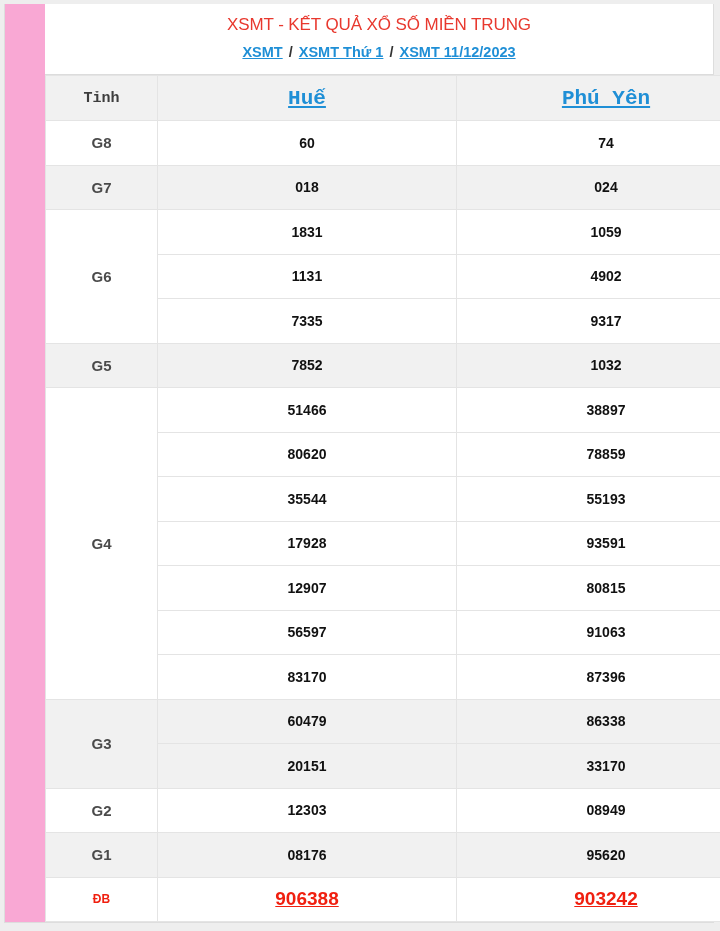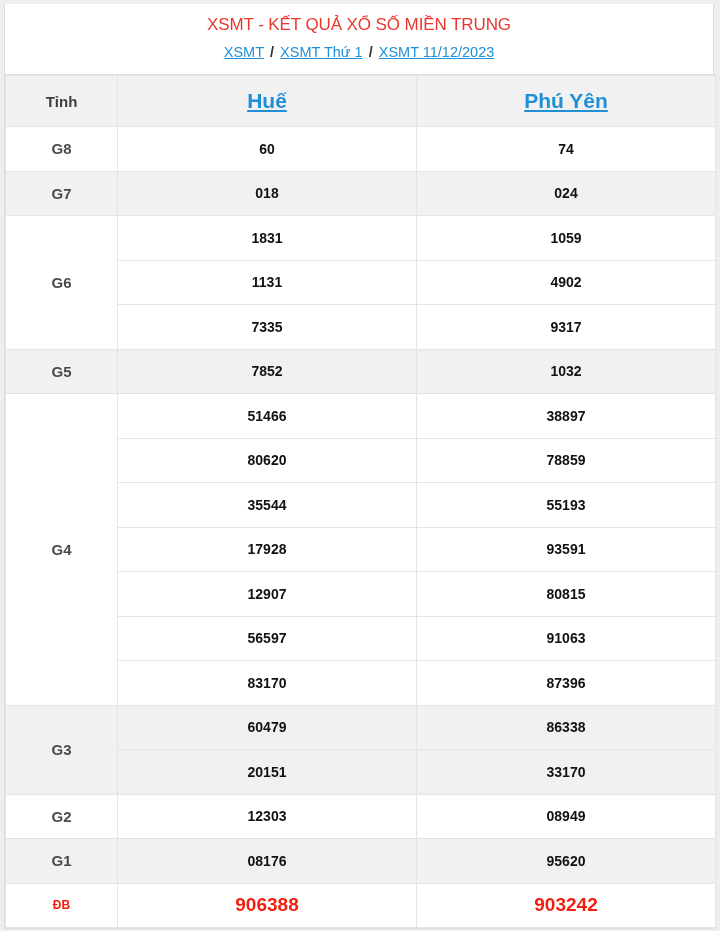--- a/index.html
+++ b/index.html
@@ -18,20 +18,21 @@
     height: 931px;
     background: #eeeeee;
     padding: 4px 6px 0 4px;
   }
 
   .sheet {
     background: #f9a8d4;
     border: 1px solid #dddddd;
     border-top: none;
     width: 100%;
+    padding-left: 40px;
   }
 
   
   .header {
     background: #ffffff;
     padding: 9px 0 12px 0;
     text-align: center;
     border-bottom: 1px solid #dcdcdc;
   }
 
@@ -49,21 +50,21 @@
     font-size: 14.5px;
     font-weight: 700;
     line-height: 20px;
     color: #333333;
     white-space: nowrap;
   }
 
   .breadcrumb a {
     color: #1f8fd6;
     text-decoration: underline;
-    font-weight: 400;
+    font-weight: 700;
   }
 
   .breadcrumb .sep {
     color: #333333;
     font-weight: 700;
     padding: 0 2px;
   }
 
   
   table.results {
@@ -77,24 +78,25 @@
 
   table.results th,
   table.results td {
     border: 1px solid #e4e4e4;
     text-align: center;
     vertical-align: middle;
   }
 
   table.results th {
     background: #f1f1f1;
-    height: 51px;
+    height: 45px;
     font-size: 15px;
     font-weight: 700;
     color: #3d3d3d;
+    font-family: Liberation Mono, monospace;
   }
 
   table.results th.prov a {
     color: #1f8fd6;
     text-decoration: underline;
     font-size: 21px;
     font-weight: 700;
   }
 
   td.label {
@@ -115,20 +117,21 @@
   tr.plain  > td { background: #ffffff; }
 
   td.grp-stripe { background: #f1f1f1; }
   td.grp-plain  { background: #ffffff; }
 
   
   td.special {
     color: #f01f0f;
     font-size: 19px;
     font-weight: 700;
+    text-decoration: underline;
   }
   td.label-special {
     color: #f01f0f;
     font-size: 12px;
   }
 </style>
 </head>
 <body>
 
 <div class="page">

